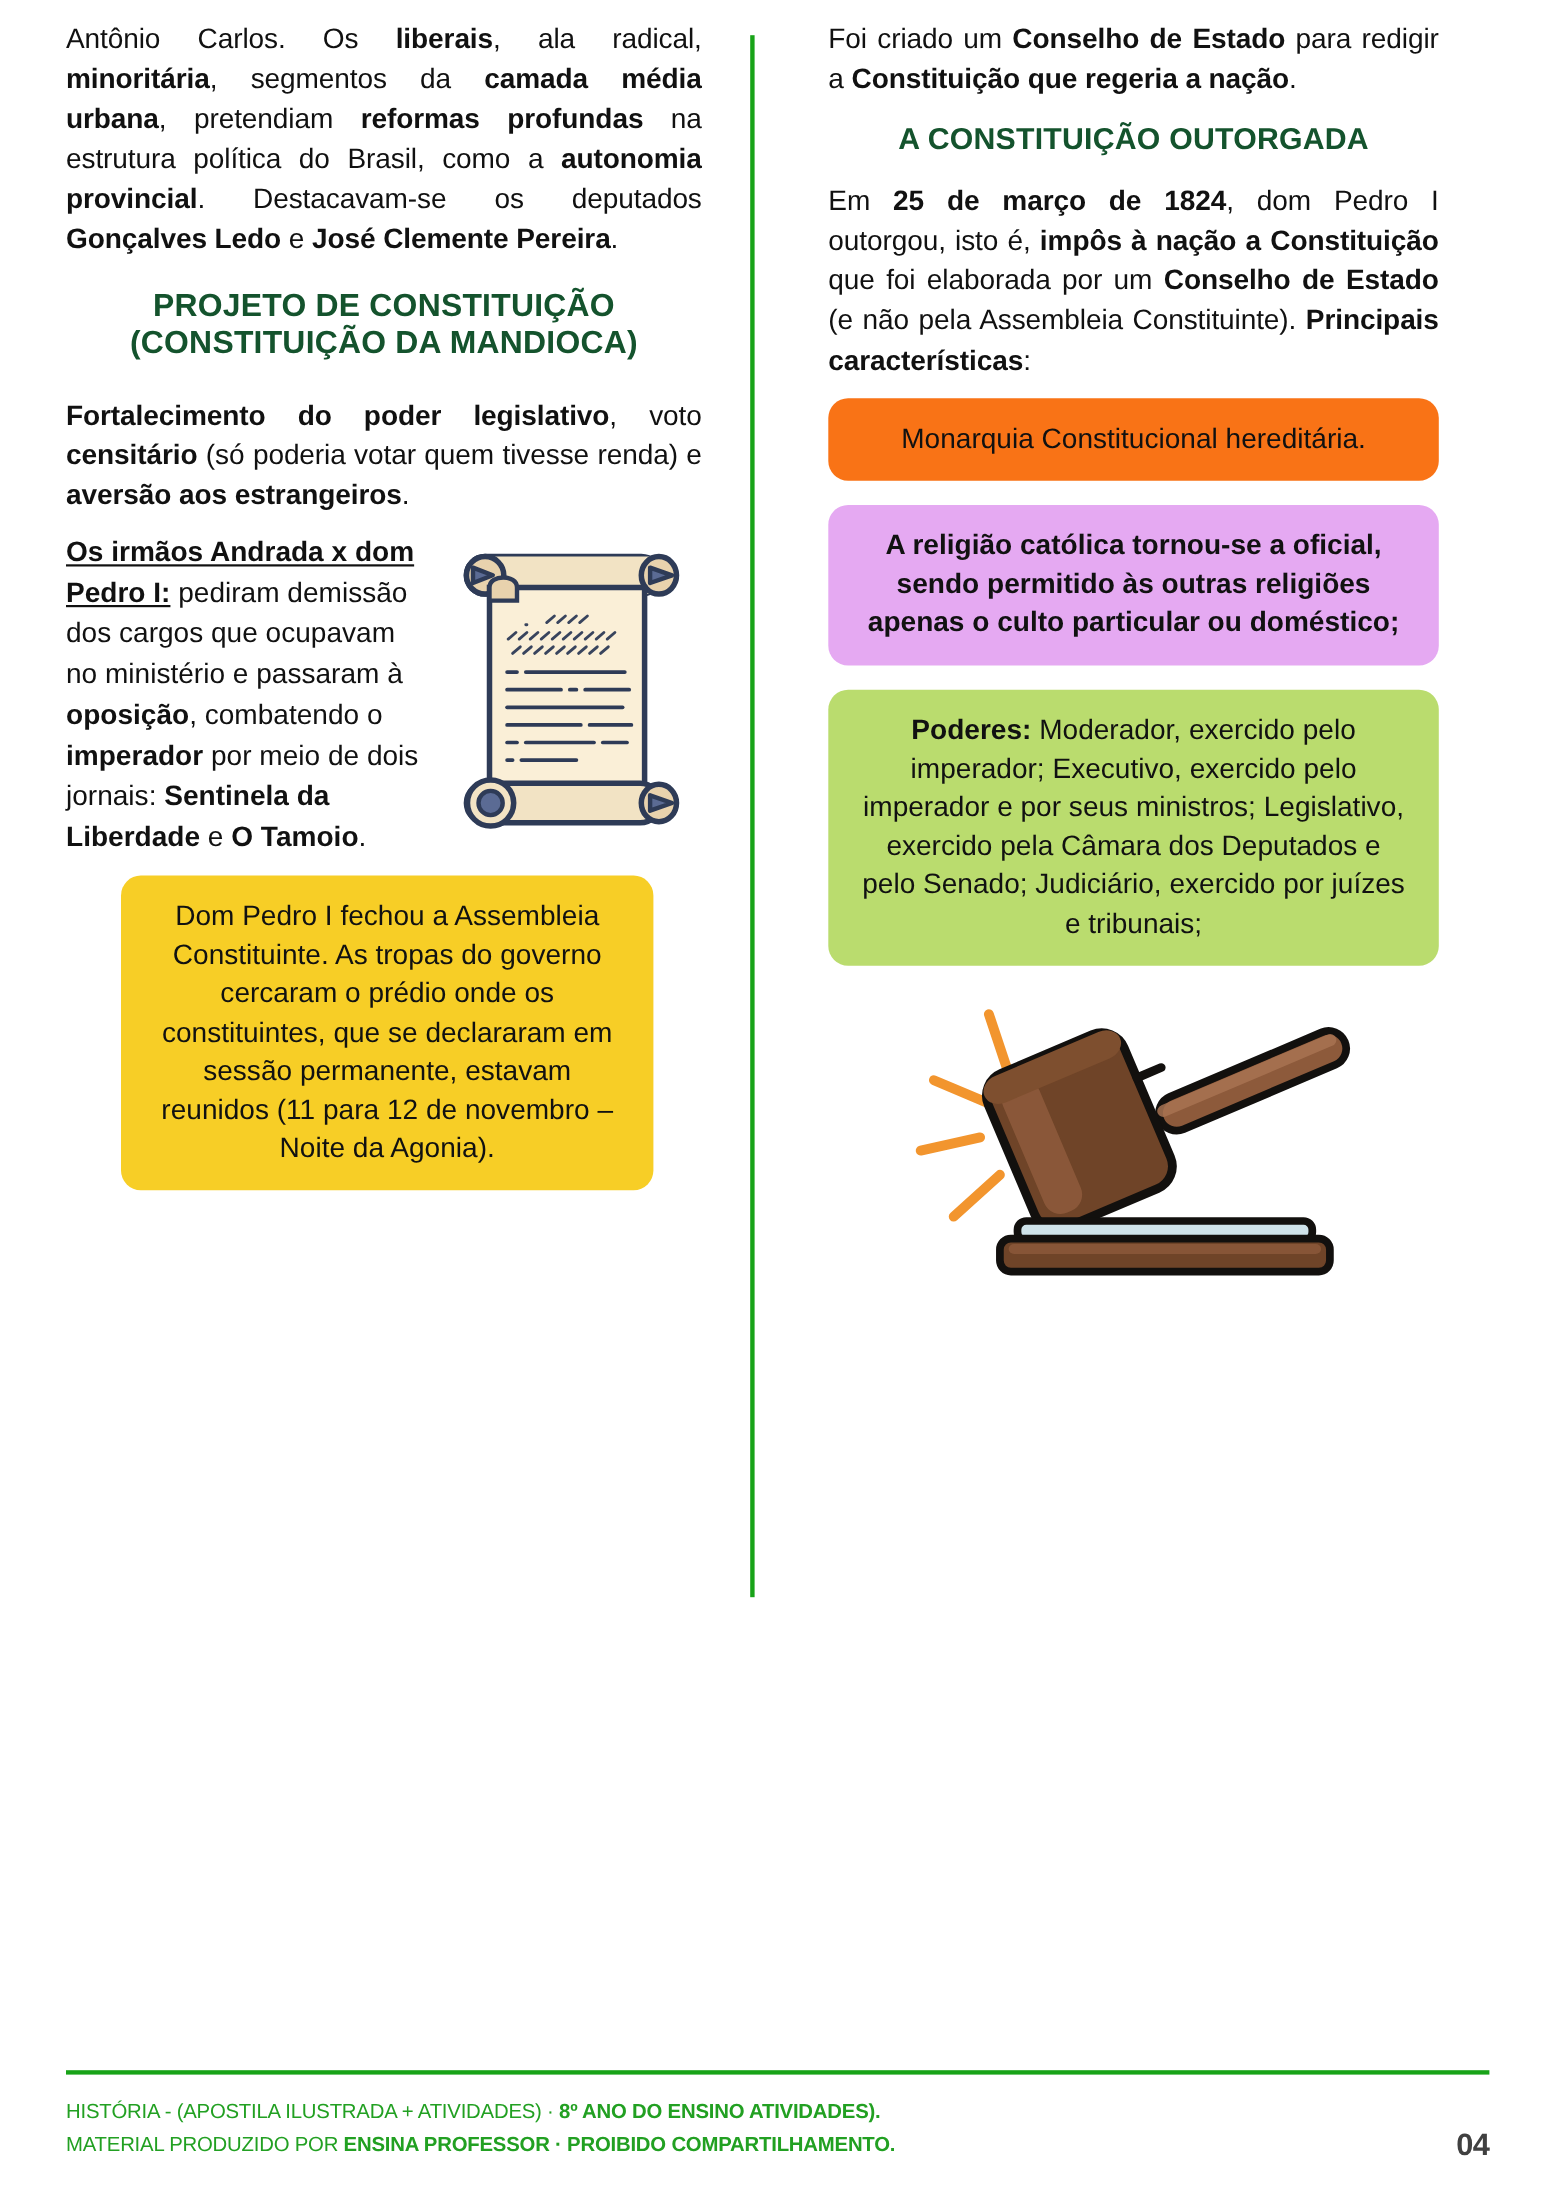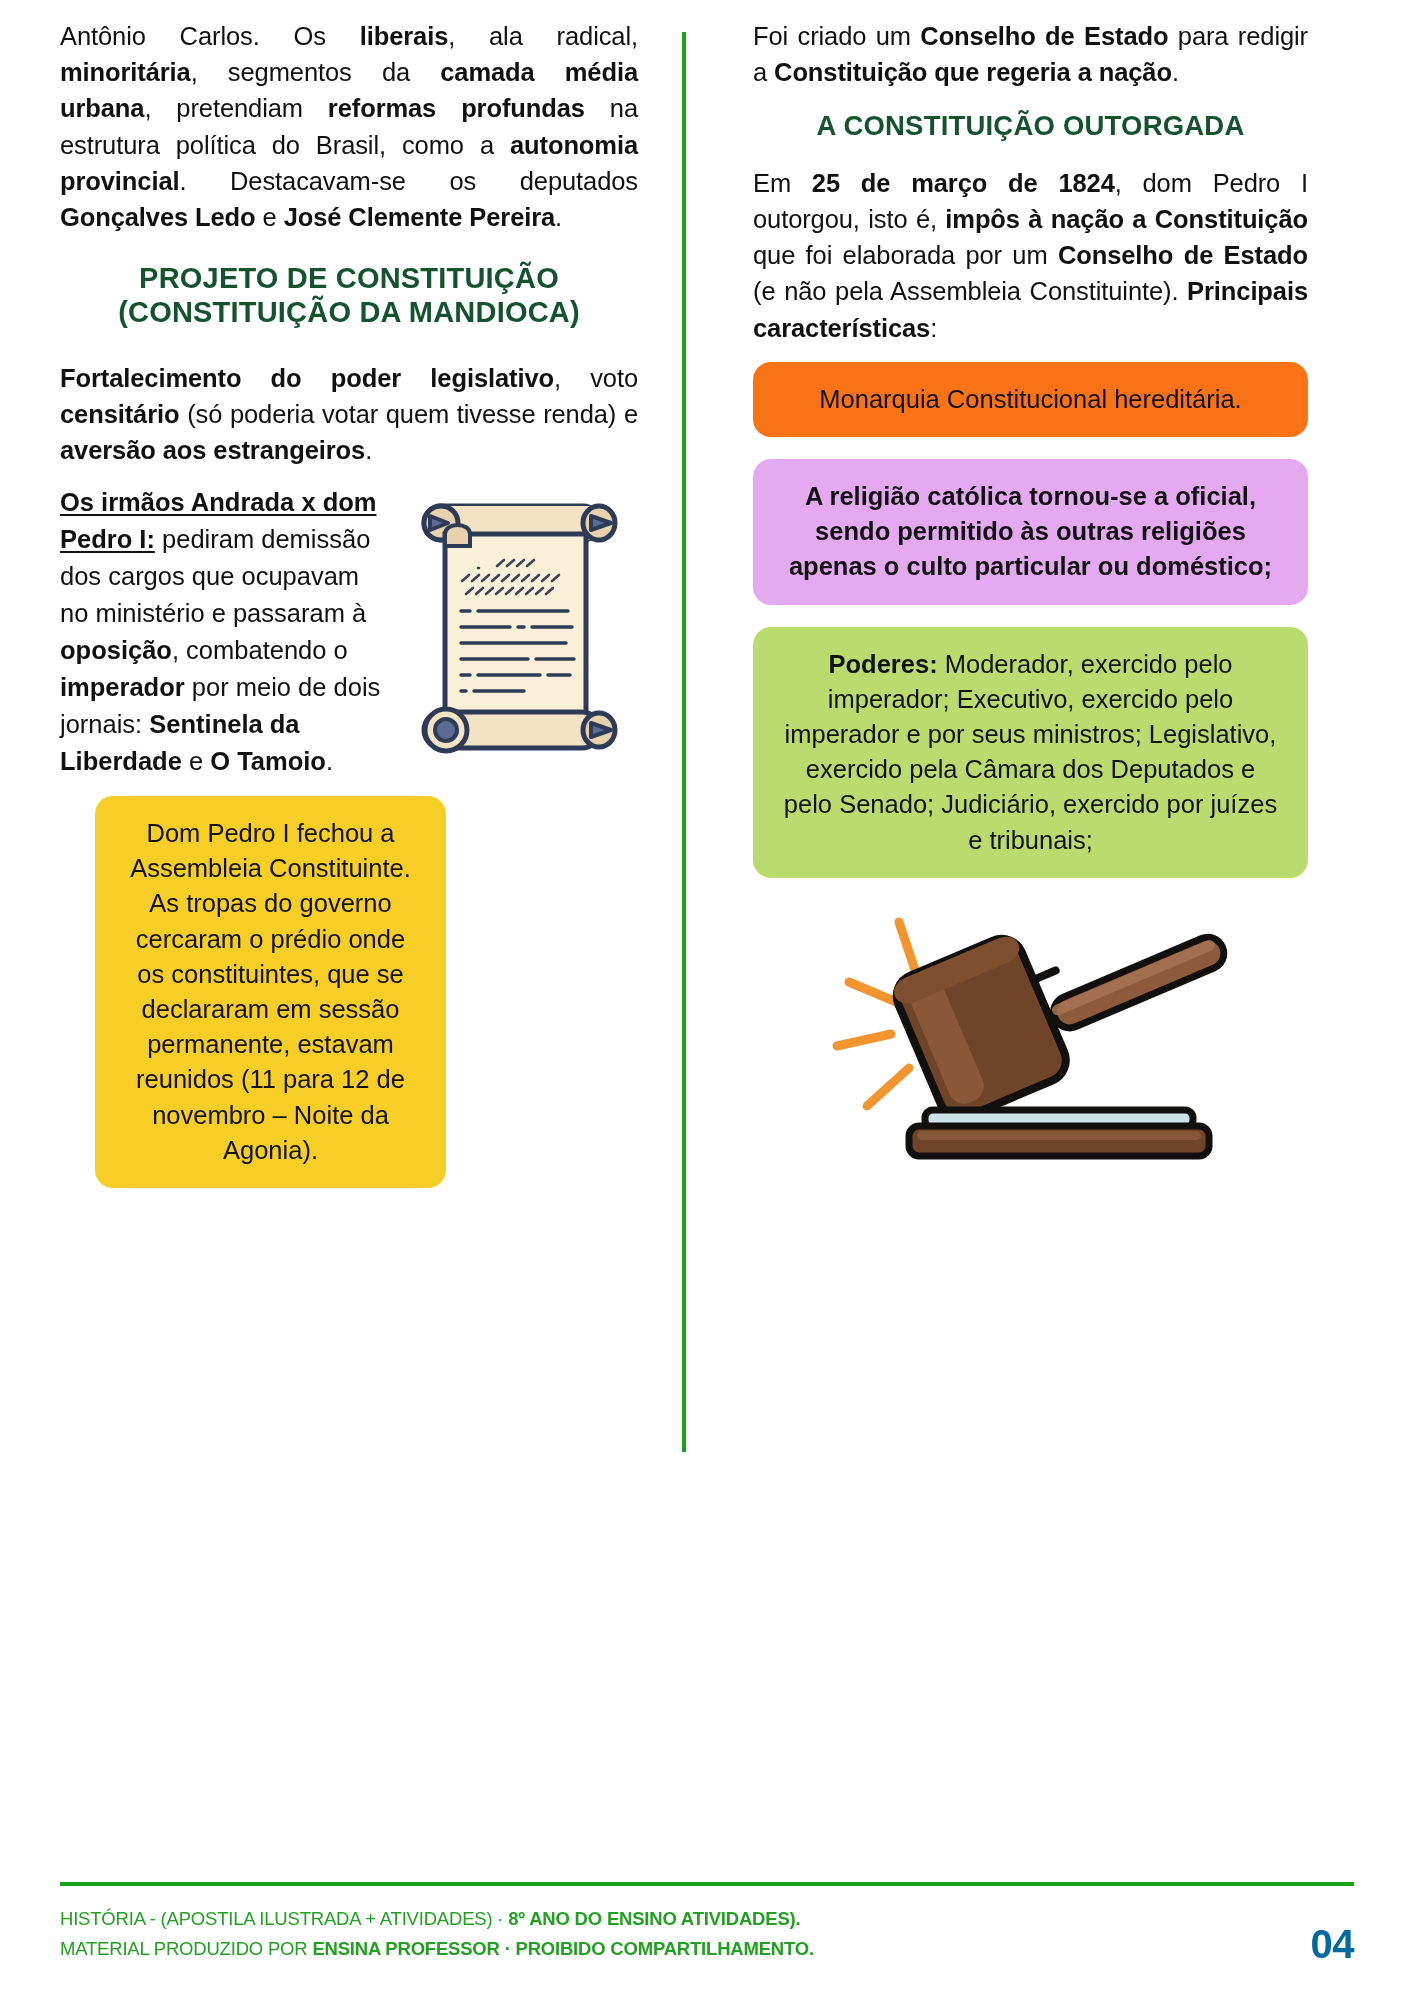--- a/index.html
+++ b/index.html
@@ -89,22 +89,22 @@
     text-align: center;
     margin-bottom: 22px;
   }
   .callout.yellow { background: #F7CE26; }
   .callout.orange { background: #f97316; }
   .callout.pink   { background: #E5A9F2; font-weight: bold; }
   .callout.green  { background: #BADC6E; }
 
   .yellow-box-wrap {
     margin-top: 16px;
-    width: 351px;
-    margin-left: 35px;
+    width: 484px;
+    margin-left: 50px;
   }
 
   
   .gavel-wrap {
     margin: 16px auto 0 auto;
     width: 420px;
     height: 270px;
   }
   .gavel-wrap svg { display: block; width: 100%; height: 100%; }
 
@@ -126,23 +126,23 @@
     justify-content: space-between;
   }
   .footer-text {
     color: #22A022;
     font-size: 18.5px;
     line-height: 1.62;
     letter-spacing: -0.2px;
   }
   .footer-text .strong { font-weight: 800; }
   .page-num {
-    color: #0369a1;
+    color: #404040;
     font-weight: 800;
-    font-size: 40px;
+    font-size: 28px;
     line-height: 1;
     letter-spacing: -0.5px;
   }
 </style>
 </head>
 <body>
 
 <div class="page">
 
   <div class="columns">

